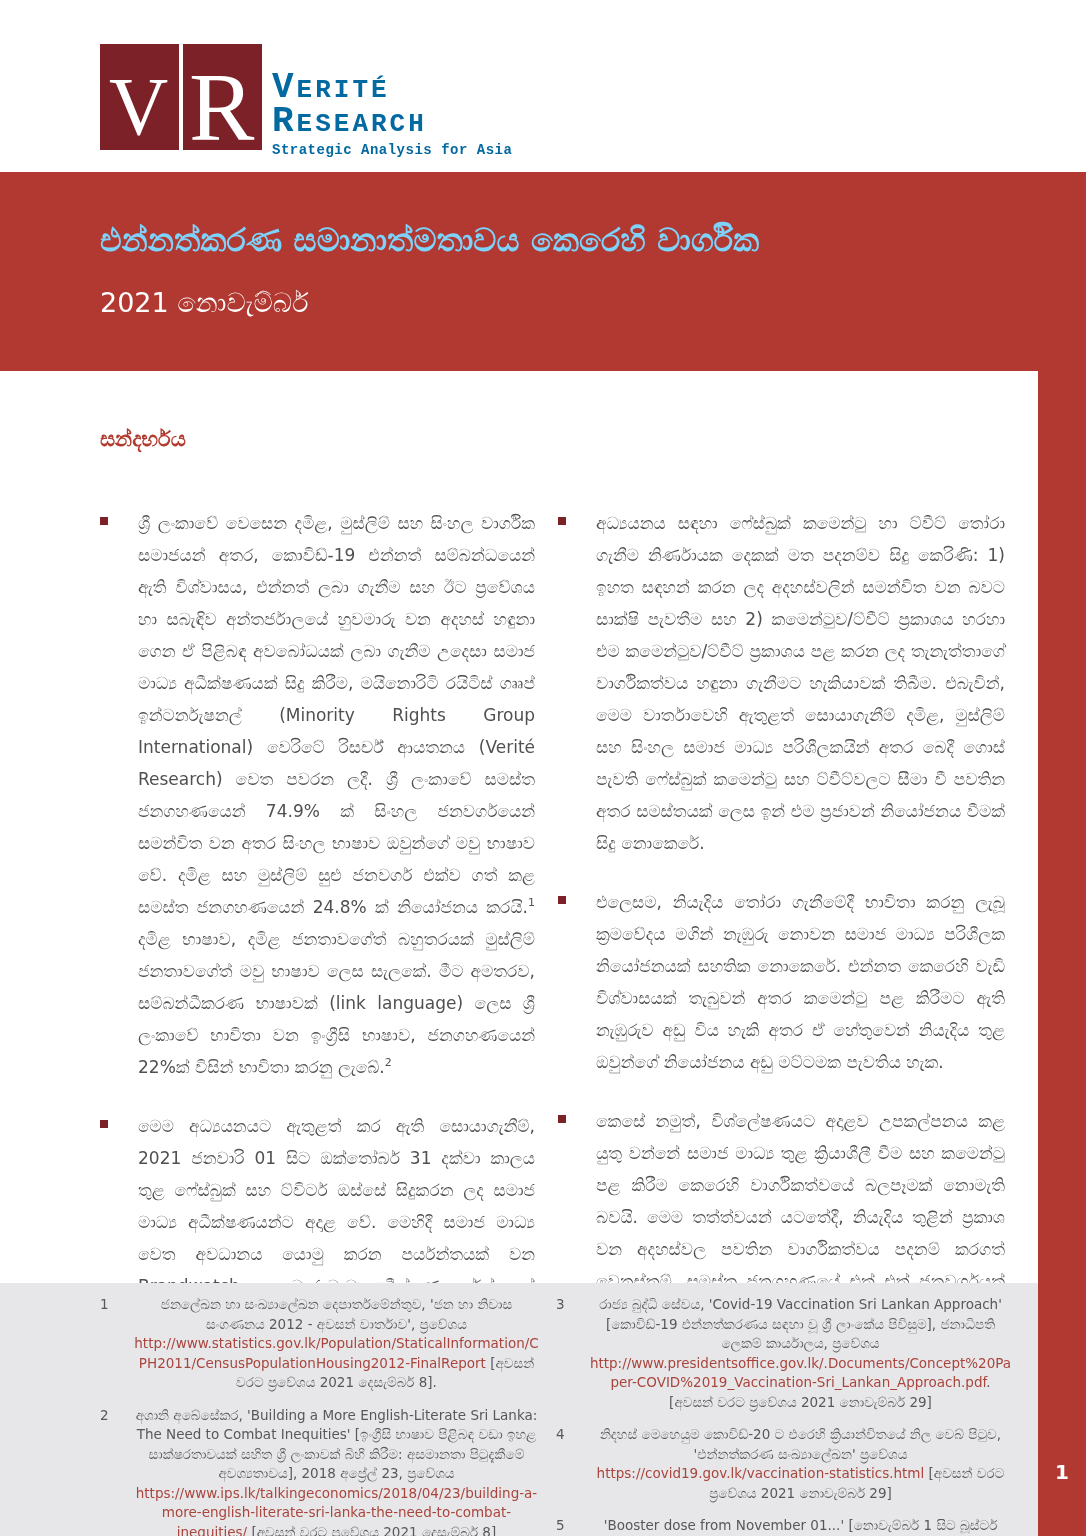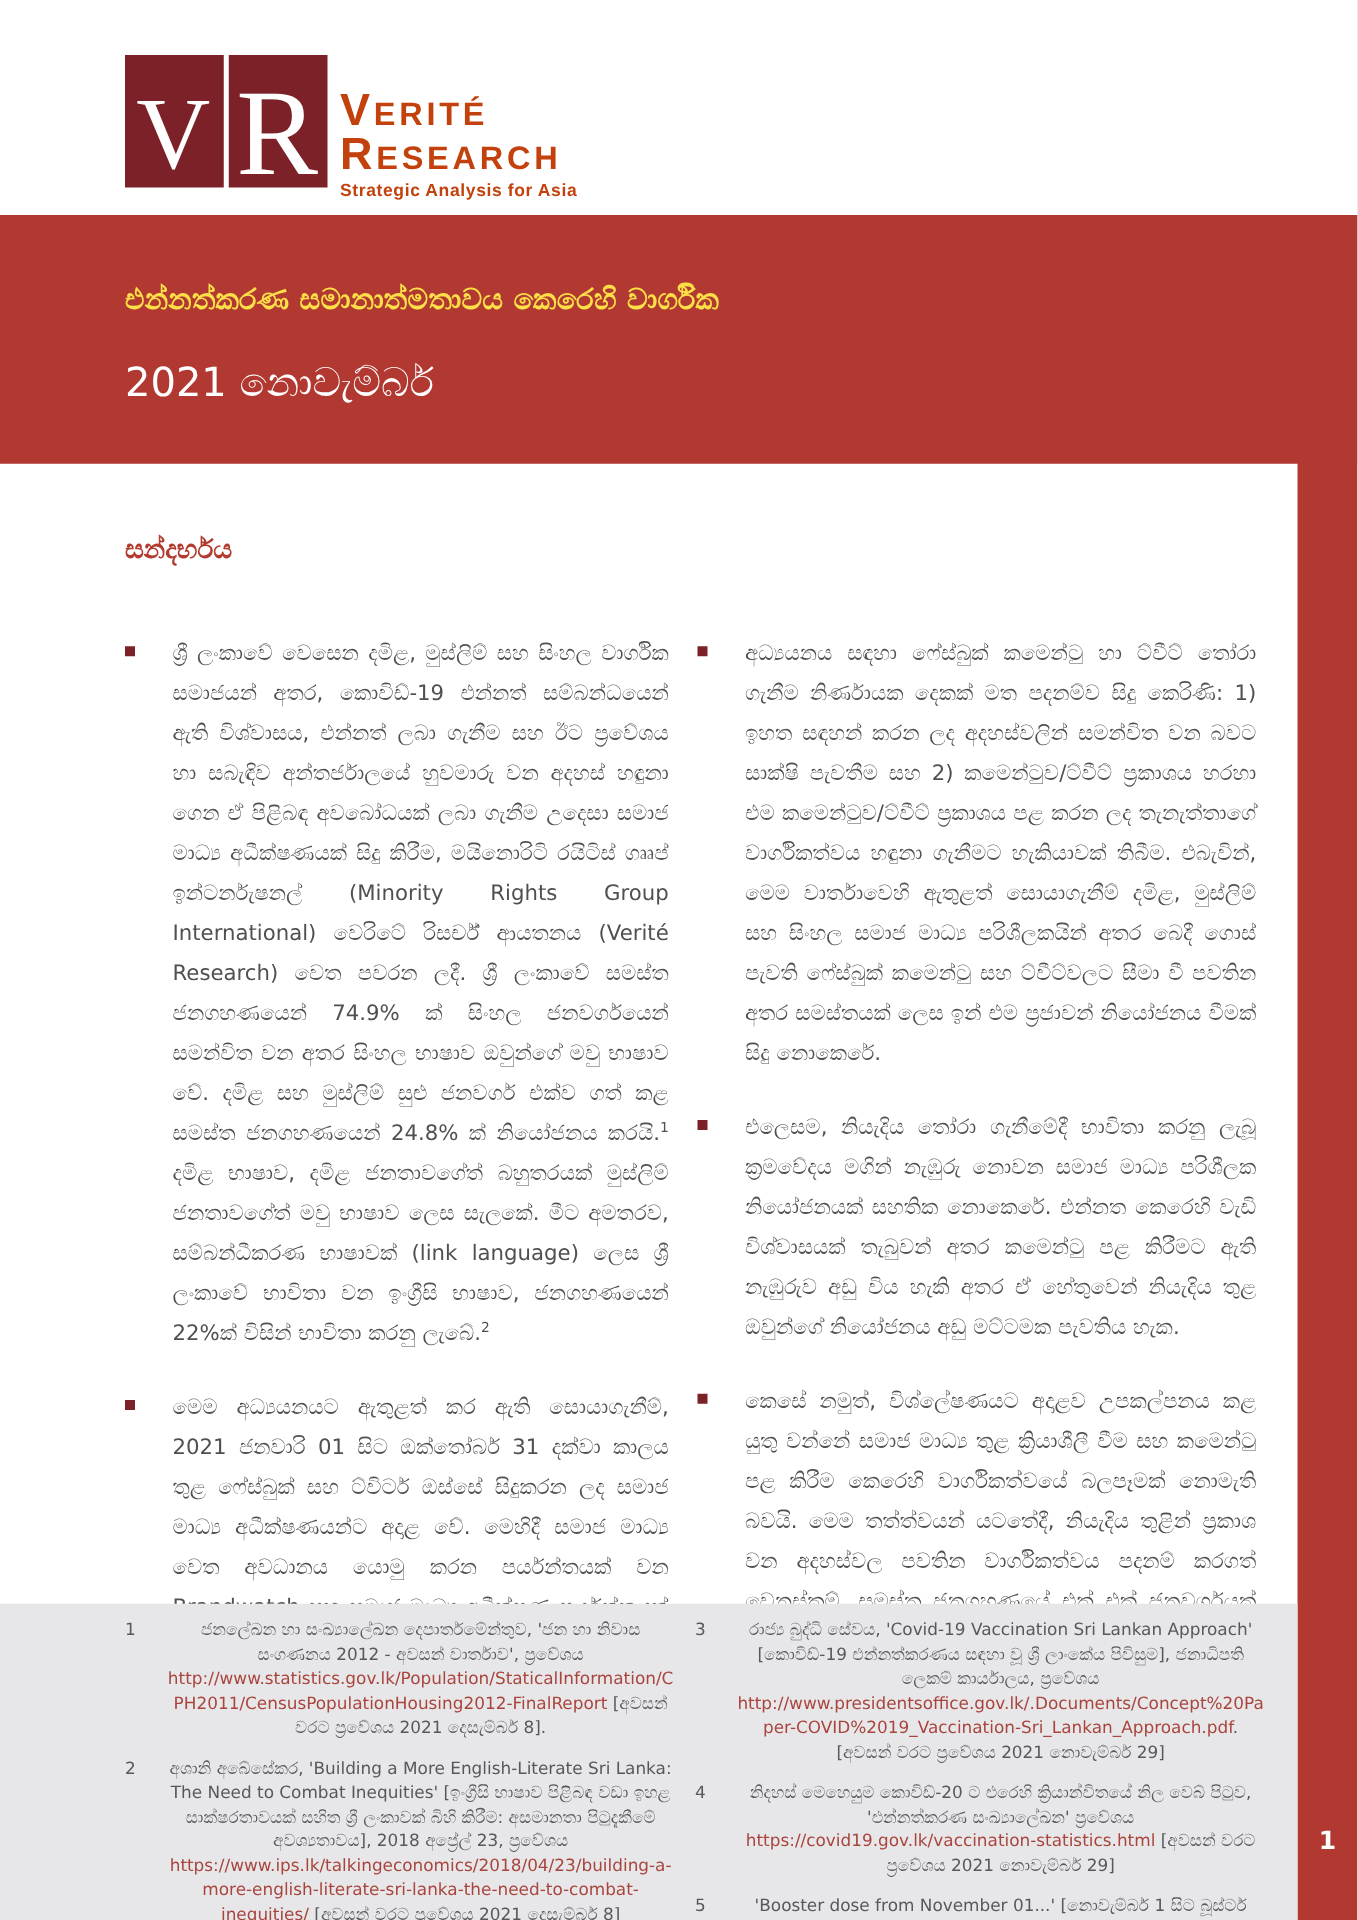--- a/index.html
+++ b/index.html
@@ -11,33 +11,33 @@
   
   .logo-row{position:absolute;top:44px;left:100px;display:flex;}
   .logo-blocks{display:flex;gap:4px;}
   .block{width:79px;height:106px;background:#7B2127;position:relative;overflow:visible;}
   .block span{
     position:absolute;color:#ffffff;font-family:"Liberation Serif","DejaVu Serif",serif;
     line-height:1;font-weight:400;
   }
   .block-v span{font-size:82px;left:9px;top:22px;}
   .block-r span{font-size:98px;left:6px;top:14px;}
-  .logo-text{padding-left:10px;padding-top:28px;color:#c2410c;
-    font-family:Liberation Sans, sans-serif;}
+  .logo-text{padding-left:10px;padding-top:28px;color:#0369a1;
+    font-family:Liberation Mono, monospace;}
   .logotype{font-size:26px;line-height:32px;letter-spacing:3px;font-weight:600;
     text-transform:uppercase;}
   .logotype::first-letter{font-size:36px;}
   .tagline{font-size:14px;font-weight:700;letter-spacing:0.5px;margin-top:2px;text-align:center;}
   
   .banner{position:absolute;top:172px;left:0;width:1086px;height:199px;background:#B13931;}
   .banner h1{
-    margin:0;padding:44px 0 0 100px;color:#fde047;font-size:23px;line-height:49px;
+    margin:0;padding:44px 0 0 100px;color:#7dd3fc;font-size:32px;line-height:49px;
     font-weight:700;letter-spacing:0.2px;
   }
-  .banner .date{padding:22px 0 0 100px;color:#ffffff;font-size:32px;font-weight:400;}
+  .banner .date{padding:22px 0 0 100px;color:#ffffff;font-size:27px;font-weight:400;}
   
   .side-strip{position:absolute;top:172px;left:1038px;width:48px;height:1364px;background:#B13931;}
   .page-number{
     position:absolute;bottom:52px;left:0;width:48px;text-align:center;
     color:#ffffff;font-size:20px;font-weight:700;
   }
   
   .main{position:absolute;top:390px;left:100px;width:905px;}
   .section-heading{
     margin:0;color:#B23A2E;font-size:21px;line-height:33px;font-weight:700;

